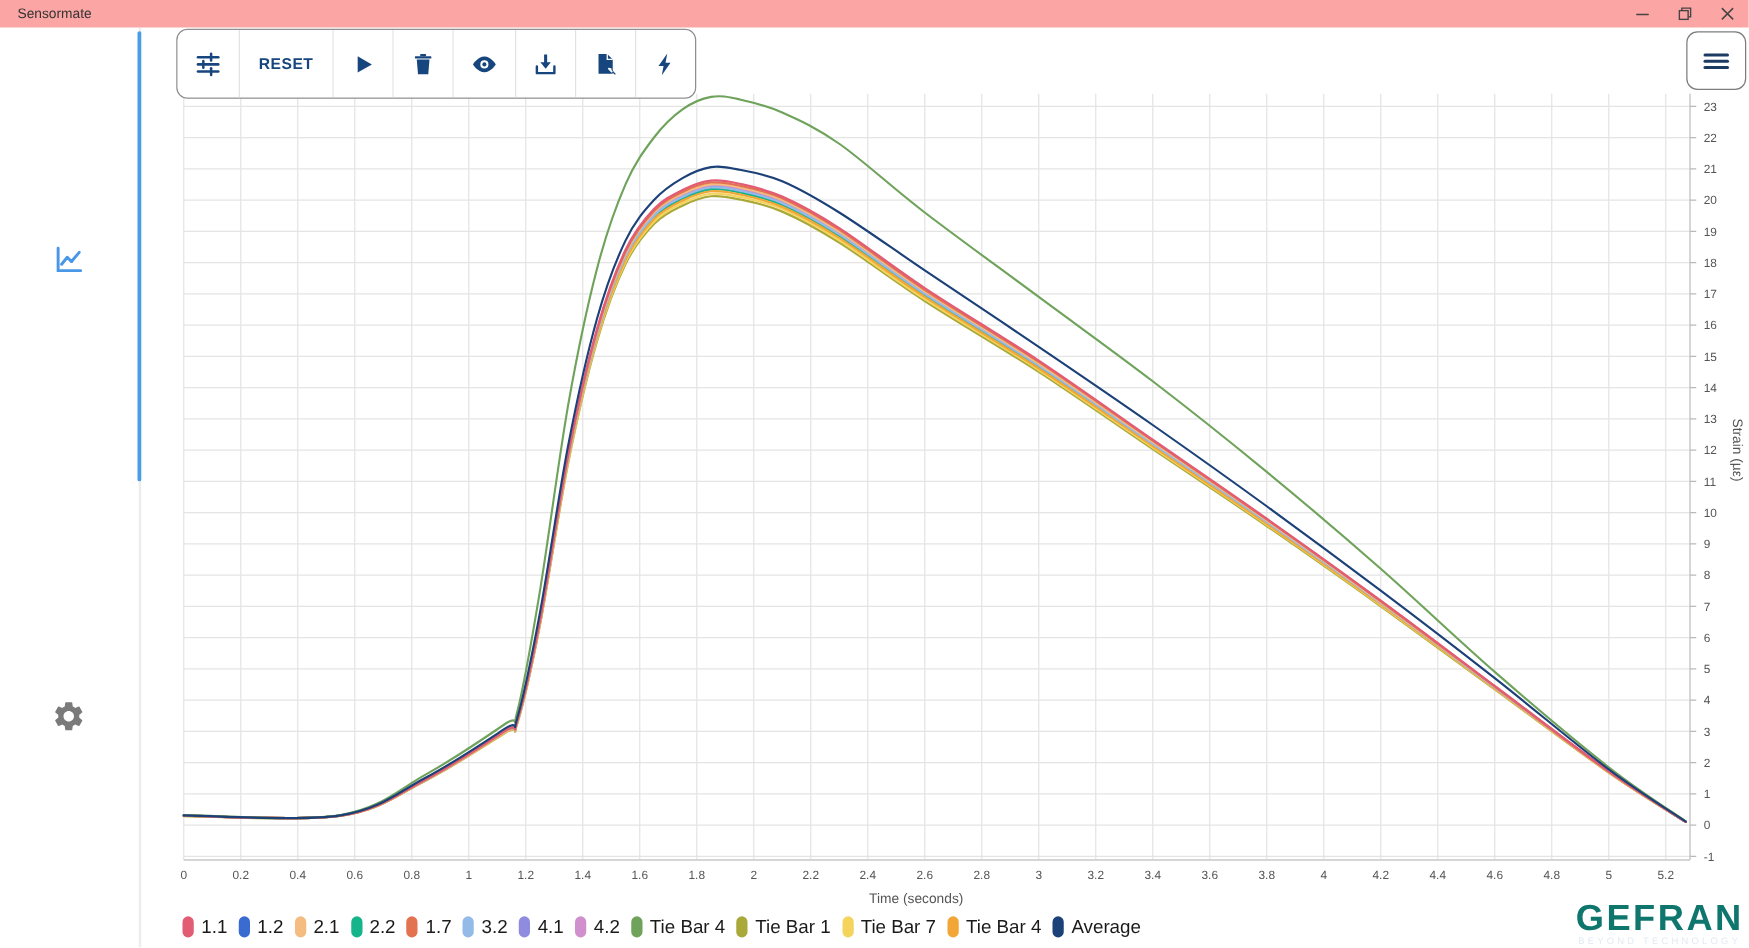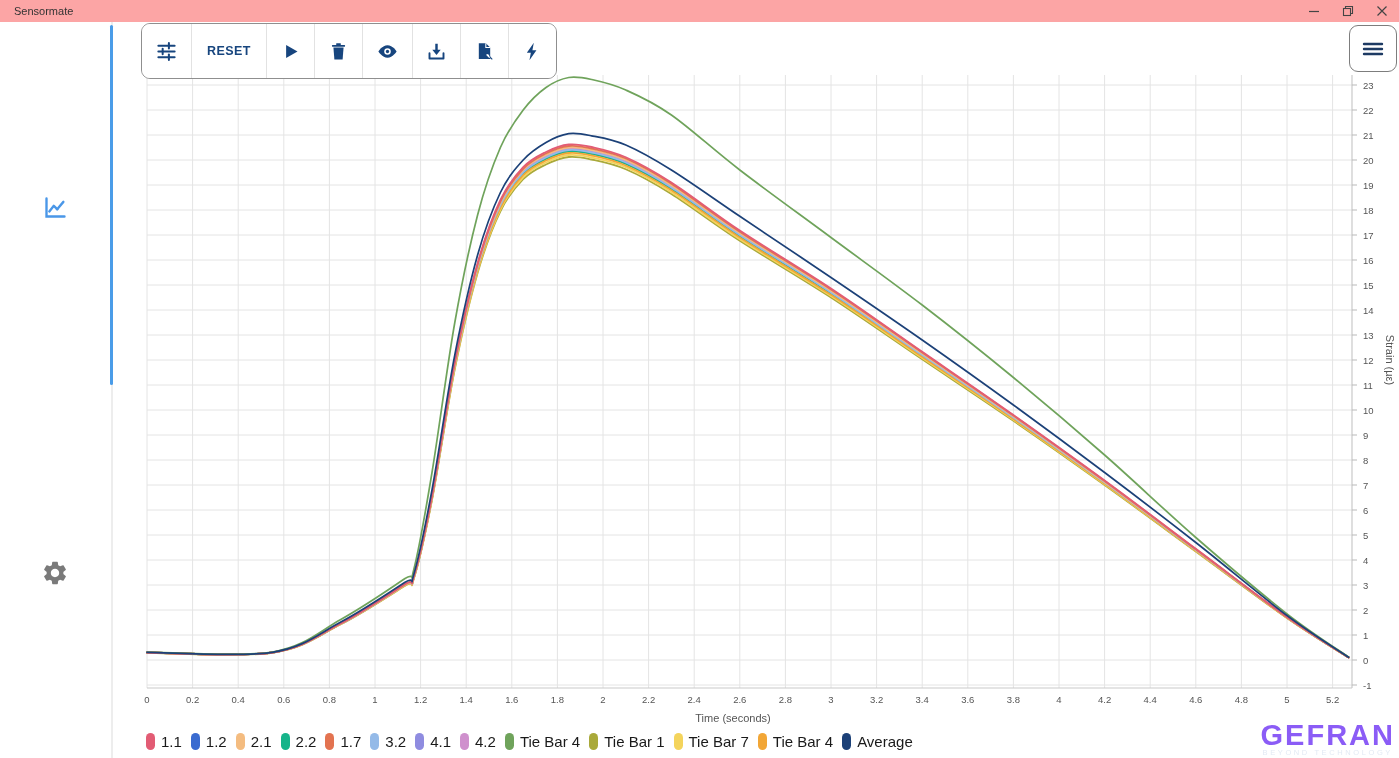--- a/index.html
+++ b/index.html
@@ -42,21 +42,21 @@
   .chart-wrap svg text { font-family:"Liberation Sans", sans-serif; }
 
   
   .legend { position:absolute; left:146px; top:733px; display:flex; align-items:flex-start; z-index:30; }
   .legend-item { display:flex; align-items:center; margin-right:9px; cursor:pointer; }
   .legend-marker { width:9px; height:17px; border-radius:5px; margin-right:6px; flex:0 0 auto; }
   .legend-label { font-size:15px; color:#1a1a1a; white-space:nowrap; }
 
   
   .watermark { position:absolute; right:4px; bottom:1px; text-align:center; z-index:5; user-select:none; }
-  .wm-brand { font-size:29px; font-weight:700; letter-spacing:2px; color:#8b5cf6; line-height:26px; }
+  .wm-brand { font-size:29px; font-weight:700; letter-spacing:2px; color:#0f766e; line-height:26px; }
   .wm-tag { font-size:7.5px; font-weight:400; letter-spacing:2.6px; color:#e3eaf4; }
 </style>
 </head>
 <body>
 
 <div class="titlebar">
   <span class="app-title">Sensormate</span>
   <div class="win-controls">
     <button class="win-btn">
       <svg width="12" height="12" viewBox="0 0 12 12">

